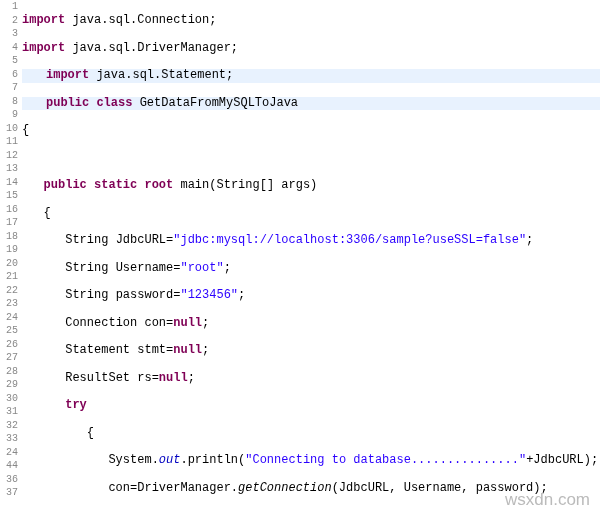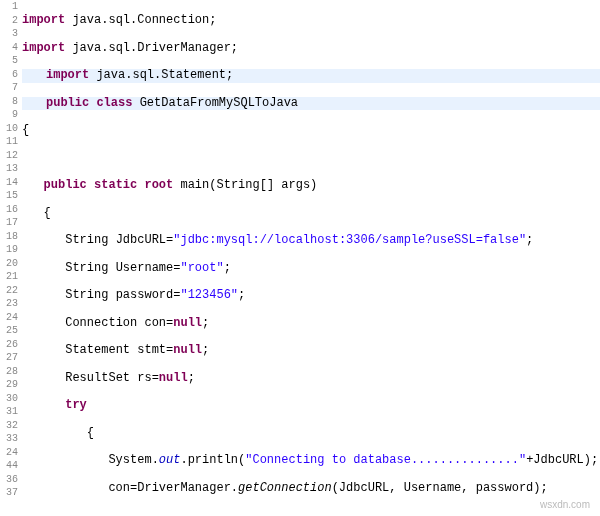--- a/index.html
+++ b/index.html
@@ -43,21 +43,21 @@
     .line.hl { background: #e8f2fe; padding-left: 24px; }
     .kw { color: #7F0055; font-weight: bold; }
     .str { color: #2A00FF; }
     .fld { color: #0000C0; font-style: italic; }
     .mtd { color: #000; font-style: italic; }
     .watermark {
       position: absolute;
       bottom: 6px;
       right: 10px;
       font-family: Arial, sans-serif;
-      font-size: 10px;
+      font-size: 17px;
       color: #bbb;
     }
   </style>
 </head>
 <body>
 
 <div class="editor">
   <div class="gutter">
     <div class="ln">1</div>
     <div class="ln">2</div>

